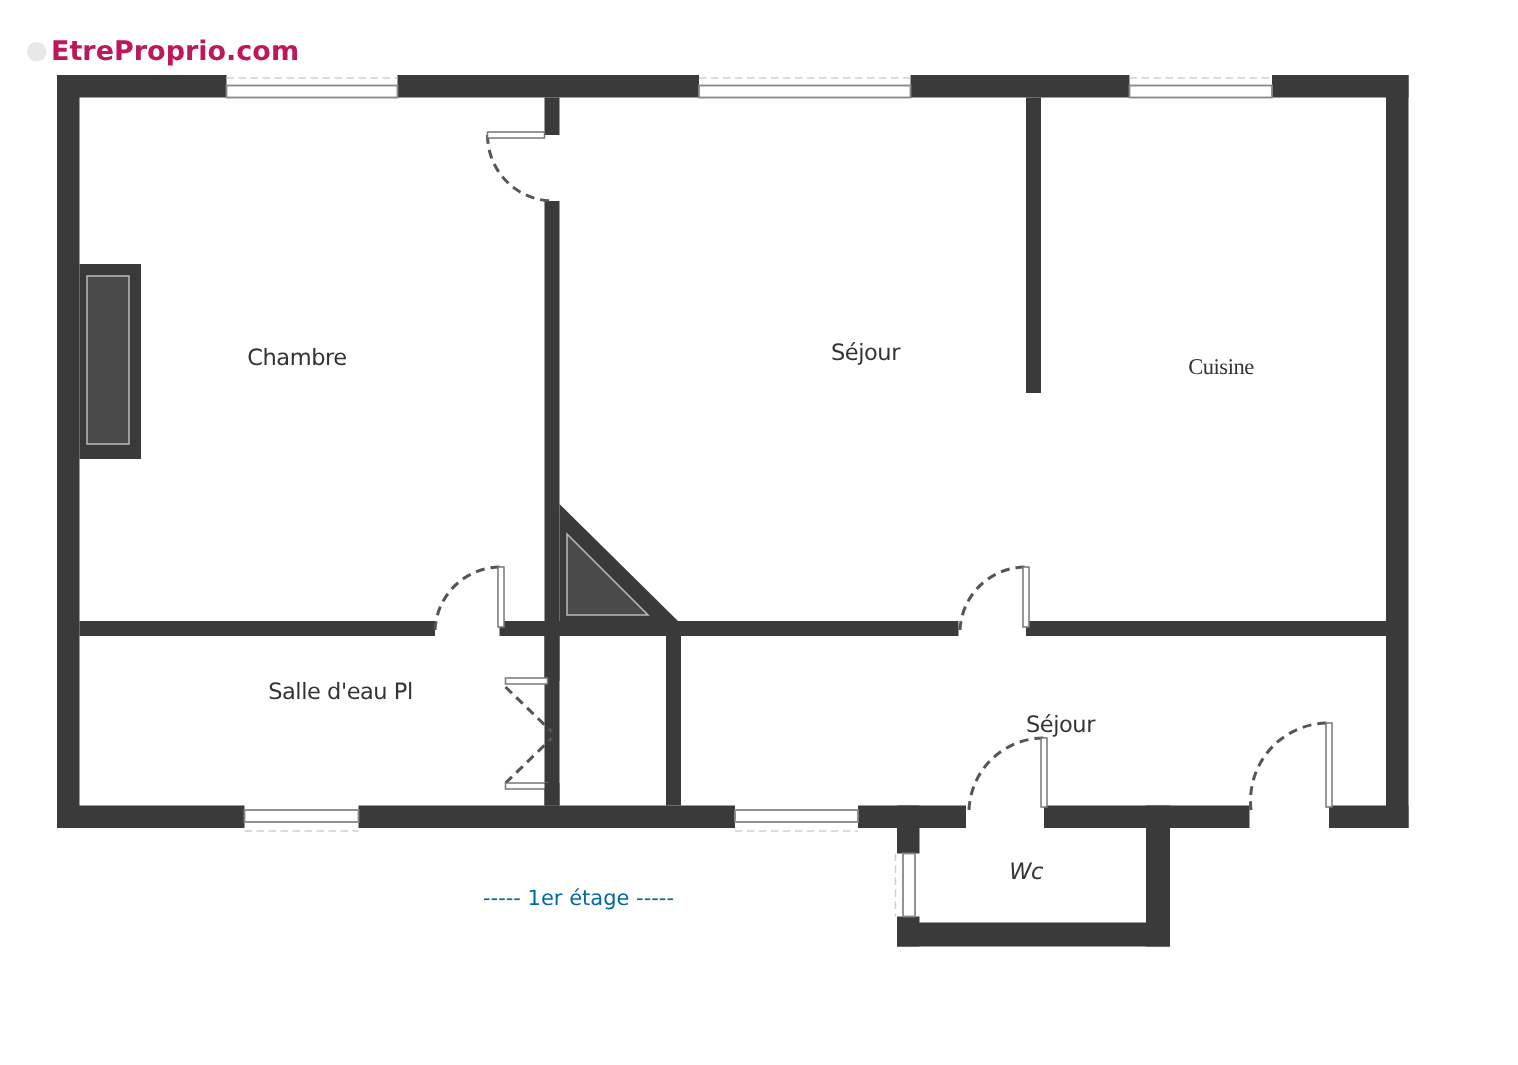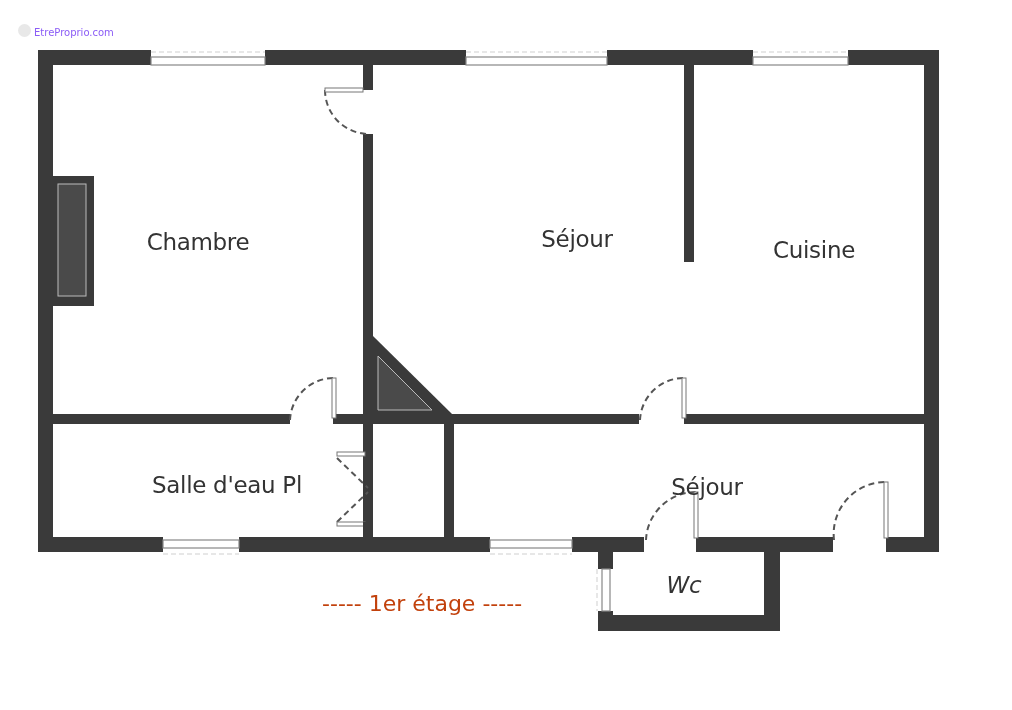--- a/index.html
+++ b/index.html
@@ -1,21 +1,21 @@
 <!DOCTYPE html>
 <html><head>
   <meta charset="utf-8">
   <style>
     html, body { margin: 0; padding: 0; background: #ffffff; }
     body { width: 1012px; height: 710px; position: relative; overflow: hidden; font-family: "DejaVu Sans", sans-serif; }
     .plan { position: absolute; left: 0; top: 0; }
-    .label { position: absolute; font-family: "DejaVu Sans", sans-serif; font-size: 23px; color: #333333; white-space: nowrap; transform: translateX(-50%); letter-spacing: -0.3px; }
-    .watermark { position: absolute; left: 18px; top: 24px; font-family: "DejaVu Sans", sans-serif; font-size: 10px; color: #8b5cf6; white-space: nowrap; }
+    .label { position: absolute; font-family: "DejaVu Sans", sans-serif; font-size: 15px; color: #333333; white-space: nowrap; transform: translateX(-50%); letter-spacing: -0.3px; }
+    .watermark { position: absolute; left: 18px; top: 24px; font-family: "DejaVu Sans", sans-serif; font-size: 18px; color: #be185d; white-space: nowrap; font-weight: bold; }
     .wm-icon { display: inline-block; width: 13px; height: 13px; border-radius: 50%; background: #e8e8e8; vertical-align: -1px; margin-right: 3px; }
-    .floor-label { position: absolute; left: 322px; top: 591px; font-family: "DejaVu Sans", sans-serif; font-size: 22px; color: #c2410c; white-space: nowrap; }
+    .floor-label { position: absolute; left: 322px; top: 591px; font-family: "DejaVu Sans", sans-serif; font-size: 14px; color: #0369a1; white-space: nowrap; }
   </style>
 </head>
 <body>
 
 <div class="watermark"><span class="wm-icon"></span><span>EtreProprio.com</span></div>
 
 <svg class="plan" width="1012" height="710" viewBox="0 0 1012 710" xmlns="http://www.w3.org/2000/svg">
   <g fill="#3a3a3a">
 
     <rect x="38" y="50" width="113" height="15"></rect>
@@ -96,19 +96,19 @@
     <rect x="337" y="522" width="28" height="4"></rect>
   </g>
   <g fill="#3a3a3a">
     <rect x="363" y="522" width="10" height="15"></rect>
   </g>
 </svg>
 
 <div>
   <div class="label" style="left:198px; top:229px;">Chambre</div>
   <div class="label" style="left:543px; top:226px;margin-left:34px;">Séjour</div>
-  <div class="label" style="left:814px; top:237px;">Cuisine</div>
-  <div class="label" style="left:227px; top:472px;">Salle d'eau Pl</div>
+  <div class="label" style="left:814px; top:237px;font-family:Liberation Serif, serif;">Cuisine</div>
+  <div class="label" style="left:227px; top:452px;">Salle d'eau Pl</div>
   <div class="label" style="left:707px; top:474px;">Séjour</div>
   <div class="label" style="left:684px; top:572px;font-style:italic;">Wc</div>
 </div>
 
 <div class="floor-label">----- 1er étage -----</div>
 
 </body></html>

